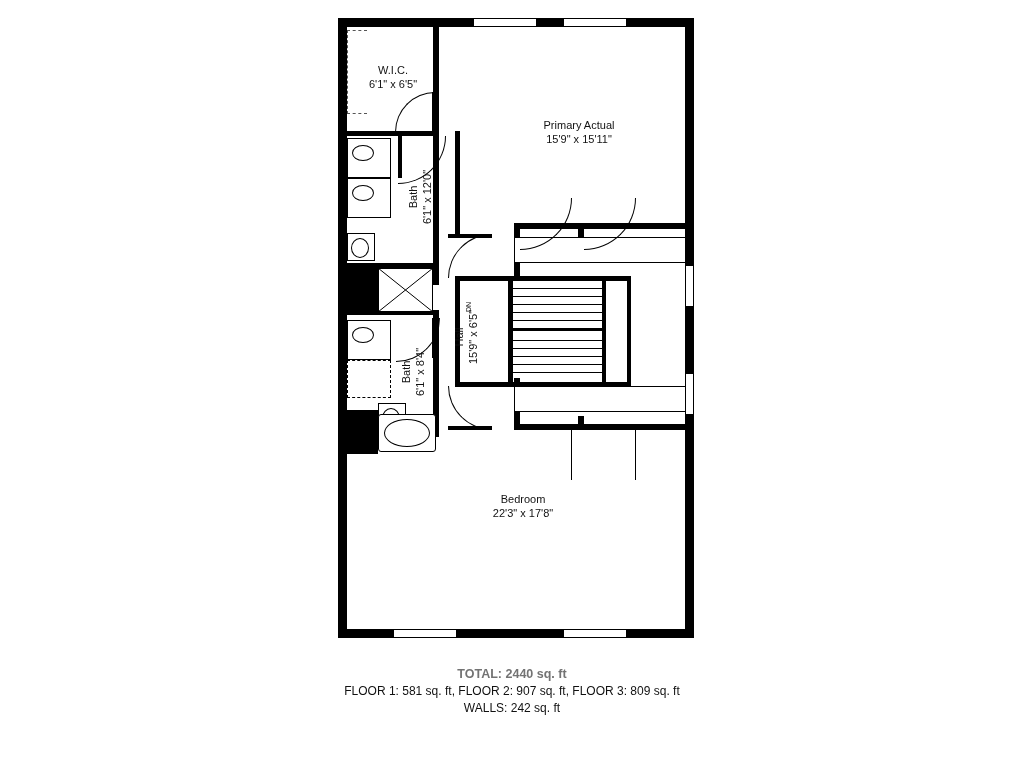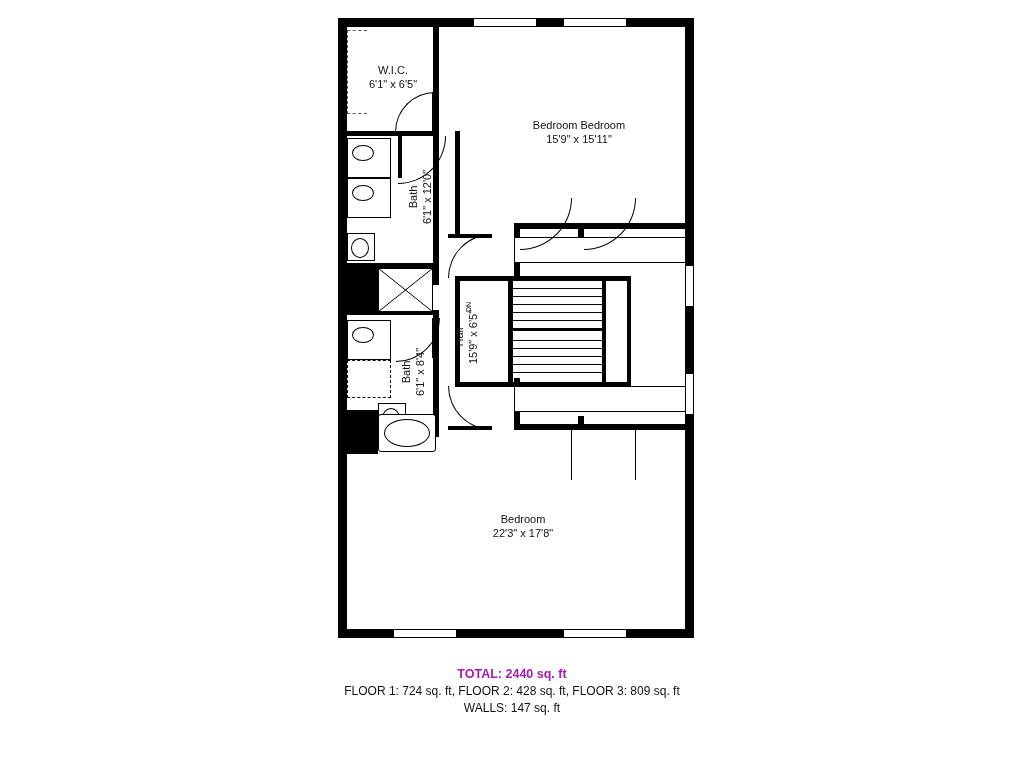--- a/index.html
+++ b/index.html
@@ -127,21 +127,21 @@
     position: absolute;
     left: 0;
     top: 666px;
     width: 1024px;
     text-align: center;
   }
   #footer .total {
     font-size: 12.5px;
     font-weight: bold;
     line-height: 17px;
-    color: #a21caf;
+    color: #737373;
   }
   #footer .line {
     font-size: 12px;
     line-height: 17px;
     color: #111;
   }
   #footer .disclaimer {
     font-size: 7.5px;
     line-height: 12px;
     color: #222;
@@ -284,30 +284,30 @@
     <div class="stair-line" style="left:175px; top:322px; width:89px;"></div>
     <div class="stair-line" style="left:175px; top:330px; width:89px;"></div>
     <div class="stair-line" style="left:175px; top:338px; width:89px;"></div>
     <div class="stair-line" style="left:175px; top:346px; width:89px;"></div>
     <div class="stair-line" style="left:175px; top:354px; width:89px;"></div>
     <div class="room-label rot rot90" style="left:111px; top:282px; width:40px; font-size:7px;">
       <span class="nm">DN</span>
     </div>
 
     <div class="room-label" style="left:126px; top:100px; width:230px;">
-      <span class="nm">Bedroom Bedroom</span>
+      <span class="nm">Primary Actual</span>
       <span class="dim">15'9" x 15'11"</span>
     </div>
 
-    <div class="room-label" style="left:70px; top:494px; width:230px;">
+    <div class="room-label" style="left:70px; top:474px; width:230px;">
       <span class="nm">Bedroom</span>
       <span class="dim">22'3" x 17'8"</span>
     </div>
 
   </div>
 
   <div id="footer">
     <div class="total">TOTAL: 2440 sq. ft</div>
-    <div class="line">FLOOR 1: 724 sq. ft, FLOOR 2: 428 sq. ft, FLOOR 3: 809 sq. ft</div>
-    <div class="line">WALLS: 147 sq. ft</div>
+    <div class="line">FLOOR 1: 581 sq. ft, FLOOR 2: 907 sq. ft, FLOOR 3: 809 sq. ft</div>
+    <div class="line">WALLS: 242 sq. ft</div>
   </div>
 
 </div>
 
 </body></html>

